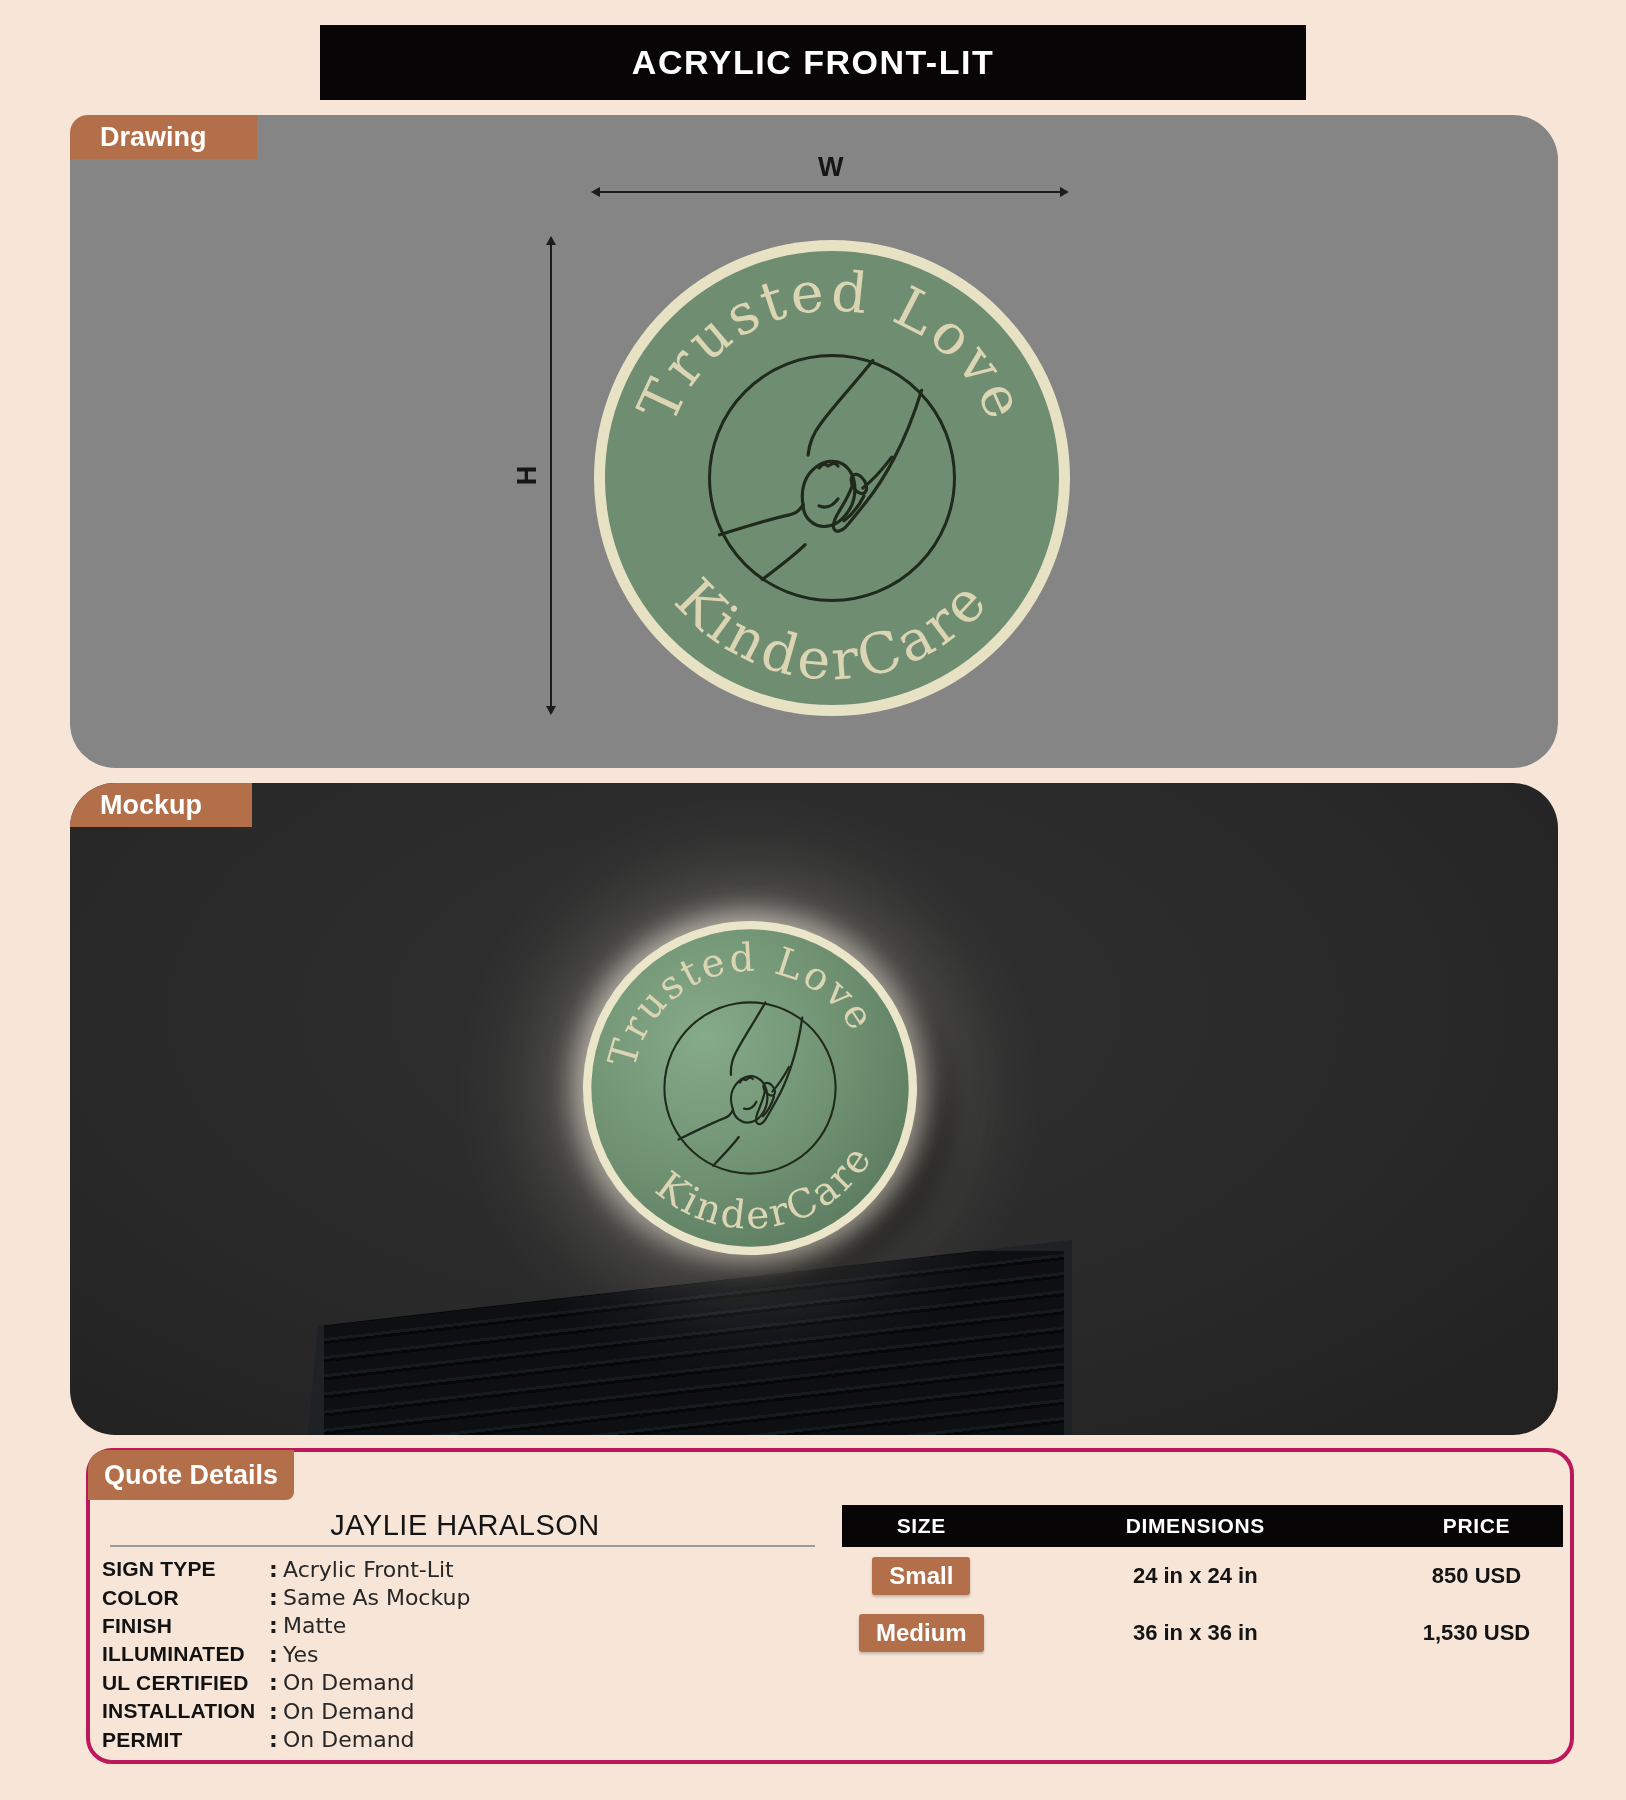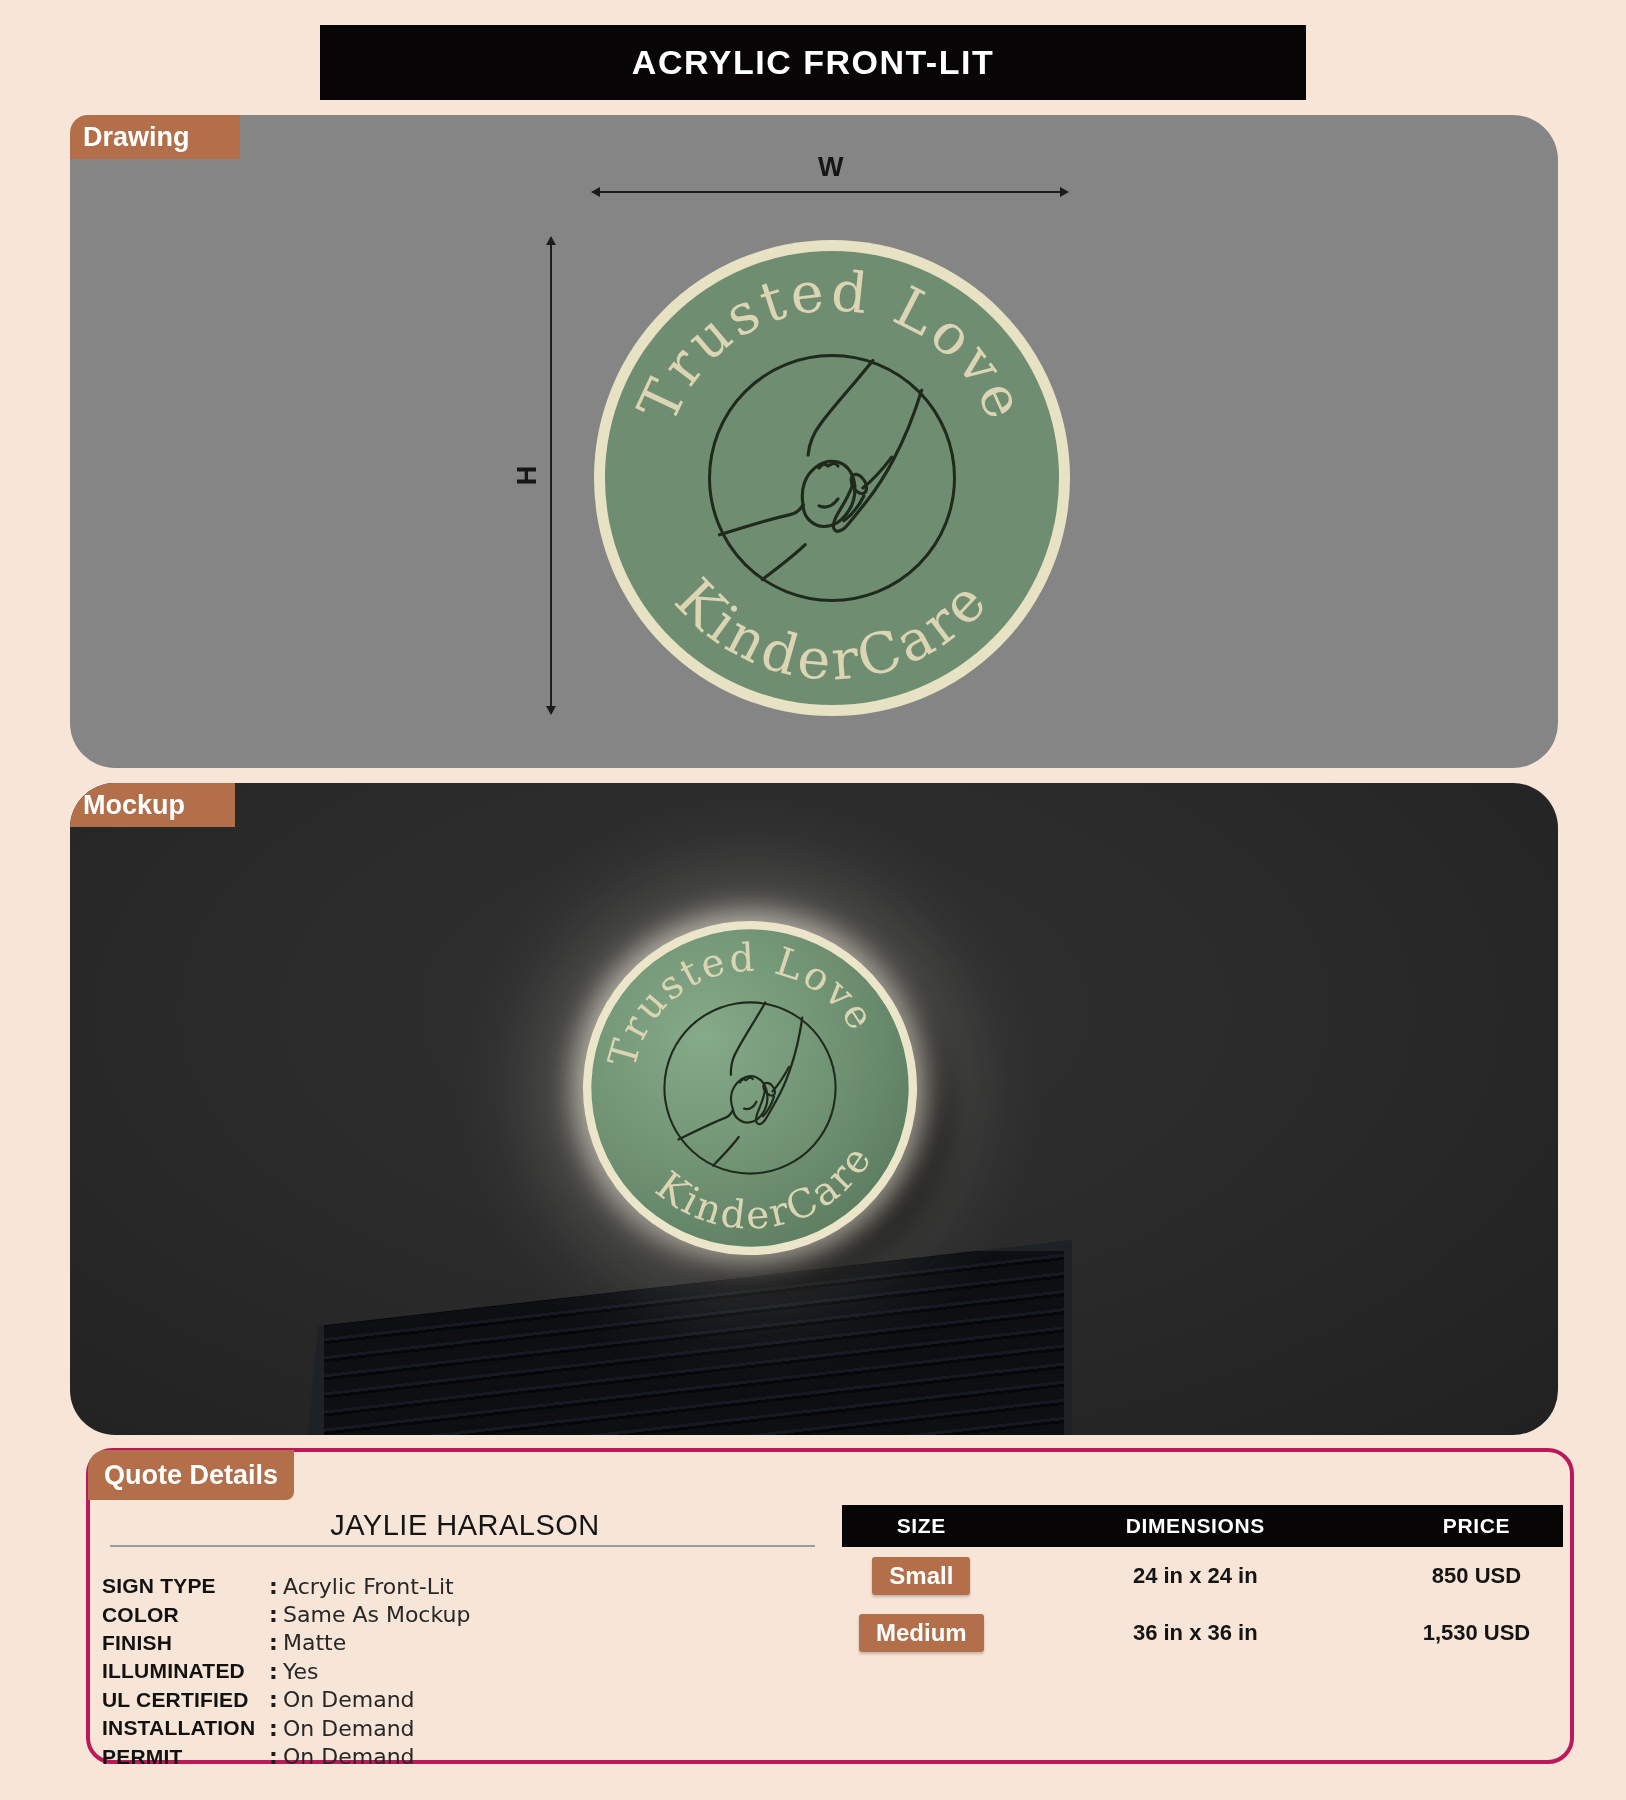--- a/index.html
+++ b/index.html
@@ -15,21 +15,21 @@
   }
   .banner span{
     color:#ffffff;font-size:34px;font-weight:700;letter-spacing:1.5px;
   }
   
   .panel{position:absolute;left:70px;width:1488px;border-radius:45px;}
   .tab{
     position:absolute;left:0;top:0;z-index:5;
     background:#b26f4a;color:#fff;font-weight:700;font-size:27px;
     display:inline-flex;align-items:center;
-    border-radius:18px 0 0 0;padding:0 13px;height:44px;
+    border-radius:18px 0 0 0;padding:0 30px;height:44px;
   }
   .tab.pad-wide{padding-right:50px;}
   
   .drawing-panel{top:115px;height:653px;background:#858585;}
   .dim-line-h{position:absolute;height:2px;background:#1c1c1c;}
   .dim-line-v{position:absolute;width:2px;background:#1c1c1c;}
   .dim-line-h::before,.dim-line-h::after,
   .dim-line-v::before,.dim-line-v::after{content:"";position:absolute;width:0;height:0;}
   .dim-line-h::before{left:-2px;top:-4px;border-top:5px solid transparent;border-bottom:5px solid transparent;border-right:9px solid #1c1c1c;}
   .dim-line-h::after{right:-2px;top:-4px;border-top:5px solid transparent;border-bottom:5px solid transparent;border-left:9px solid #1c1c1c;}
@@ -80,21 +80,21 @@
   .quote-tab{
     position:absolute;left:-2px;top:-2px;height:50px;padding:0 16px;
     background:#b26f4a;color:#fff;font-weight:700;font-size:27px;
     display:inline-flex;align-items:center;border-radius:18px 0 8px 0;
   }
   .customer-name{
     position:absolute;left:20px;top:57px;width:710px;text-align:center;
     font-size:29px;font-weight:400;color:#151515;letter-spacing:0.5px;margin:0;
   }
   .name-rule{position:absolute;left:20px;top:93px;width:705px;height:2px;background:#9b9b9b;}
-  .fields{position:absolute;left:12px;top:103px;width:640px;margin-top:17px;}
+  .fields{position:absolute;left:12px;top:103px;width:640px;}
   .frow{height:28.4px;display:flex;align-items:center;}
   .flabel{width:167px;font-size:21px;font-weight:700;color:#121212;letter-spacing:0.2px;}
   .fcolon{width:14px;font-size:22px;font-weight:700;color:#1d1d1d;font-family:"DejaVu Sans",sans-serif;}
   .fvalue{font-size:22px;color:#272727;font-family:"DejaVu Sans",sans-serif;}
   .price-table{position:absolute;left:752px;top:53px;width:721px;}
   .thead{
     height:42px;background:#070505;display:flex;align-items:center;
   }
   .thead .tcell{color:#ffffff;font-size:21px;font-weight:700;letter-spacing:0.6px;}
   .tcell{text-align:center;}

